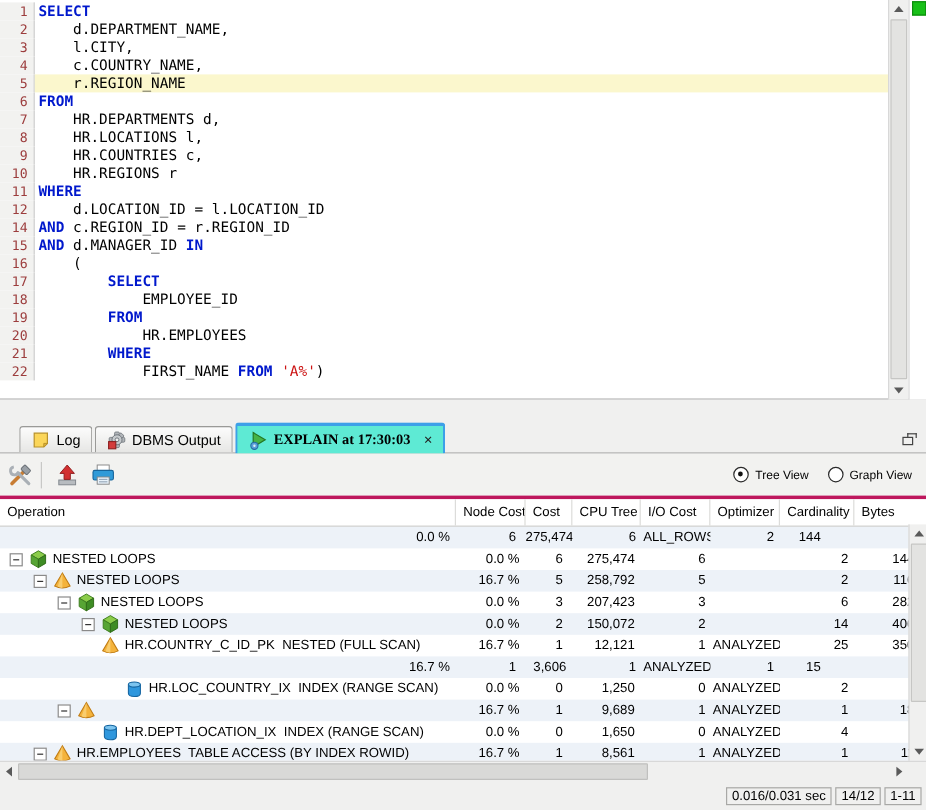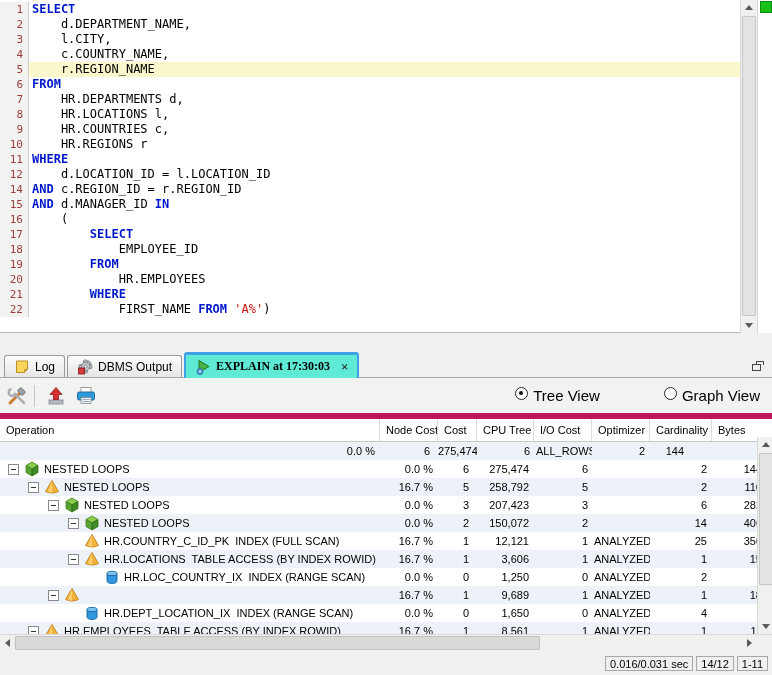--- a/index.html
+++ b/index.html
@@ -34,42 +34,42 @@
   .thumb-h { position:absolute; top:1px; height:14px; background:#d9d9d7; border:1px solid #c0c0be; border-radius:1px; }
 
   
   .ed-status { left:0; top:334px; width:772px; height:16px; background:#f0f0ef; display:flex; align-items:center; padding:0 2px; gap:2px; }
   .st-cell { height:15px; line-height:14px; font-size:11px; color:#000; background:#f0f0ef;
              border:1px solid #a8a8a6; padding:0 4px; white-space:nowrap; }
   .st-fill { flex:1; }
 
   
   .tabbar { left:0; top:350px; width:772px; height:28px; background:#f0f0ef; border-bottom:1px solid #a8a8a6; }
-  .tab-strip { position:absolute; left:4px; bottom:0; display:flex; align-items:flex-end; }
+  .tab-strip { position:absolute; left:16px; bottom:0; display:flex; align-items:flex-end; }
   .tab { display:flex; align-items:center; gap:5px; height:22px; padding:0 9px; margin-right:2px;
          background:linear-gradient(#fcfcfc,#e6e6e4); border:1px solid #9a9a98; border-bottom:none;
          border-radius:3px 3px 0 0; font-size:12px; color:#000; cursor:default; }
   .tab.active { height:26px; background:#5eead4; border:2px solid #3da0e8; border-top-width:3px; border-bottom:none;
                 font-weight:bold; margin-bottom:-1px;font-family:Liberation Serif, serif; }
   .tab .close { font-weight:bold; font-size:13px; margin-left:6px; color:#222; }
   .undock { position:absolute; right:8px; bottom:6px; width:12px; height:10px; }
   .undock .b1 { position:absolute; left:0; bottom:0; width:9px; height:7px; border:1px solid #444; background:#f0f0ef; }
   .undock .b2 { position:absolute; right:0; top:0; width:8px; height:4px; border:1px solid #444; border-bottom:none; }
 
   
   .ptoolbar { left:0; top:378px; width:772px; height:35px; background:#f2f2f0; display:flex; align-items:center; }
   .tool-btn { width:26px; height:26px; display:flex; align-items:center; justify-content:center; margin-left:4px; }
   .tool-sep { width:1px; height:22px; background:#c8c8c6; margin:0 4px; }
   .view-toggle { position:absolute; right:12px; top:0; height:35px; display:flex; align-items:center; gap:16px; }
-  .radio-opt { display:flex; align-items:flex-start; gap:5px; font-size:15px; color:#000;margin-left:48px; }
+  .radio-opt { display:flex; align-items:flex-end; gap:5px; font-size:10px; color:#000; }
   .radio { width:13px; height:13px; border:1.5px solid #2a2a2a; border-radius:50%; background:#fff; position:relative; }
   .radio.sel:after { content:''; position:absolute; left:3px; top:3px; width:4px; height:4px; border-radius:50%; background:#111; }
 
   
-  .plan-wrap { left:0; top:413px; width:772px; height:221px; background:#ffffff; overflow:hidden; border-top:6px solid #be185d; }
+  .plan-wrap { left:0; top:413px; width:772px; height:221px; background:#ffffff; overflow:hidden; border-top:3px solid #be185d; }
   .pgrid { width:790px; }
   .phead { display:grid; grid-template-columns:380px 58px 39px 57px 58px 58px 62px 78px; height:23px;
            background:#ffffff; border-bottom:1px solid #c8c8c6; }
   .phead .hc { font-size:11px; color:#000; line-height:22px; padding-left:6px; border-right:1px solid #dcdcda; white-space:nowrap; overflow:hidden; }
   .prow { display:grid; grid-template-columns:380px 58px 39px 57px 58px 58px 62px 78px; height:18px; }
   .prow.alt { background:#edf2f8; }
   .pc { font-size:11px; line-height:18px; color:#000; white-space:nowrap; overflow:hidden; }
   .pc.num { text-align:right; }
   .pc.c-node { padding-right:5px; }
   .pc.c-cost { padding-right:8px; }
@@ -377,40 +377,31 @@
             <div class="pc c-card num">14</div>
             <div class="pc c-bytes num">406</div>
           </div>
           <div class="prow">
             <div class="pc opcell">
               <span class="indent" style="width: 84px;"></span>
               <span class="node-icon"><svg width="16" height="16" viewBox="0 0 16 16">
                   <path d="M8 1.5 L14.4 12.4 Q8 15.6 1.6 12.4 Z" fill="#f4b33c" stroke="#c07c14" stroke-width="0.9"></path>
                   <path d="M8 1.5 L4 12.8 Q6 13.8 8 14 Z" fill="#f9cd6e" stroke="none"></path>
                 </svg></span>
-              <span class="oplabel">HR.COUNTRY_C_ID_PK  INDEX (FULL SCAN)</span>
+              <span class="oplabel">HR.COUNTRY_C_ID_PK  NESTED (FULL SCAN)</span>
             </div>
             <div class="pc c-node num">16.7 %</div>
             <div class="pc c-cost num">1</div>
             <div class="pc c-cpu num">12,121</div>
             <div class="pc c-io num">1</div>
             <div class="pc c-opt">ANALYZED</div>
             <div class="pc c-card num">25</div>
             <div class="pc c-bytes num">350</div>
           </div>
           <div class="prow alt">
-            <div class="pc opcell">
-              <span class="indent" style="width: 68px;"></span>
-              <span class="expander"></span>
-              <span class="node-icon"><svg width="16" height="16" viewBox="0 0 16 16">
-                  <path d="M8 1.5 L14.4 12.4 Q8 15.6 1.6 12.4 Z" fill="#f4b33c" stroke="#c07c14" stroke-width="0.9"></path>
-                  <path d="M8 1.5 L4 12.8 Q6 13.8 8 14 Z" fill="#f9cd6e" stroke="none"></path>
-                </svg></span>
-              <span class="oplabel">HR.LOCATIONS  TABLE ACCESS (BY INDEX ROWID)</span>
-            </div>
             <div class="pc c-node num">16.7 %</div>
             <div class="pc c-cost num">1</div>
             <div class="pc c-cpu num">3,606</div>
             <div class="pc c-io num">1</div>
             <div class="pc c-opt">ANALYZED</div>
             <div class="pc c-card num">1</div>
             <div class="pc c-bytes num">15</div>
           </div>
           <div class="prow">
             <div class="pc opcell">

